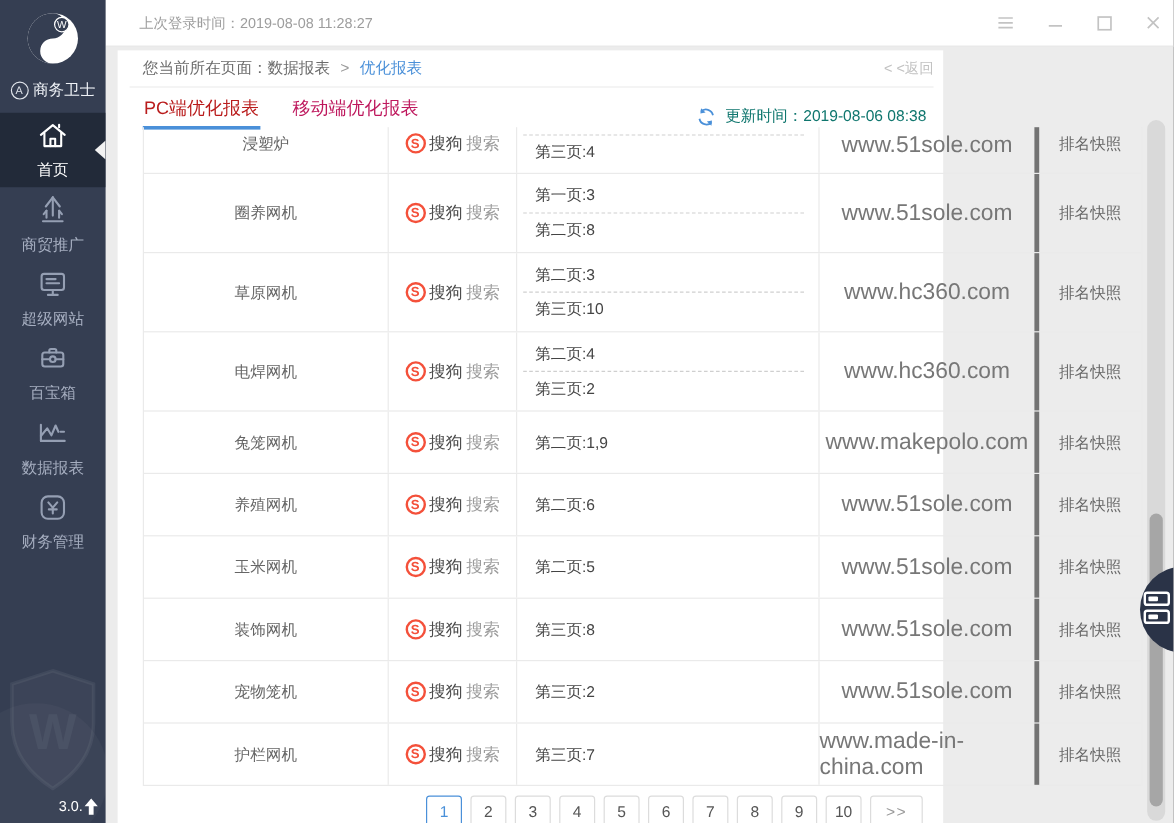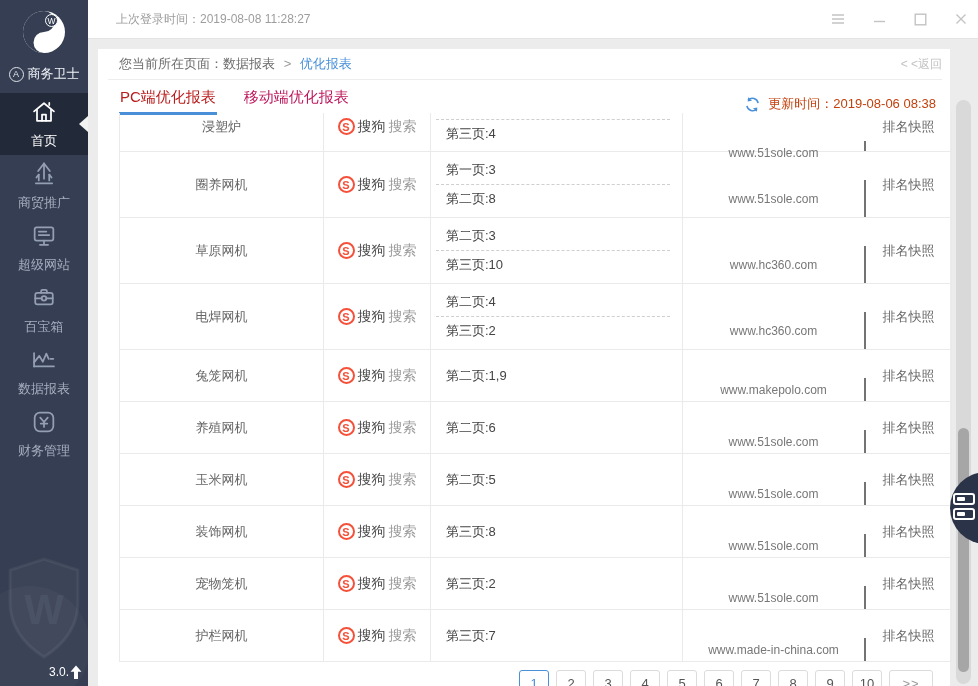--- a/index.html
+++ b/index.html
@@ -27,44 +27,44 @@
   .version{position:absolute;right:5px;bottom:6px;display:flex;gap:0;z-index:3;}
   .version .v-label{color:#fff;font-size:12px;}
 
   
   .topbar{position:absolute;left:88px;top:0;right:0;height:38px;background:#fff;border-bottom:1px solid #e4e4e4;}
   .login-text{position:absolute;left:28px;top:0;line-height:38px;font-size:12px;color:#9d9d9d;}
   .win-controls{position:absolute;right:10px;top:0;height:38px;display:flex;align-items:center;gap:27px;}
   .win-btn{width:14px;height:14px;display:flex;align-items:center;justify-content:center;color:#c3c3c3;cursor:pointer;}
 
   
-  .card{position:absolute;left:98px;top:49px;width:852px;bottom:0;background:#fff;}
+  .card{position:absolute;left:98px;top:42px;width:688px;bottom:0;background:#fff;}
   .breadcrumb{position:absolute;left:21px;top:0;height:30px;line-height:30px;font-size:13px;color:#6b6b6b;}
   .bc-sep{color:#9a9a9a;margin:0 5px;}
   .bc-current{color:#4a90d9;cursor:pointer;}
   .back-link{position:absolute;right:8px;top:0;height:30px;line-height:30px;font-size:12px;color:#c2c2c2;cursor:pointer;}
   .card-divider{position:absolute;left:10px;right:8px;top:30px;border-top:1px solid #ededed;}
   .tabs{position:absolute;left:21px;top:31px;display:flex;gap:26px;}
   .tab{font-size:15px;color:#be185d;padding:8px 1px 5px 1px;border-bottom:3px solid transparent;cursor:pointer;}
   .tab.active{color:#b91c1c;border-bottom-color:#4a90d9;}
   .update-box{position:absolute;right:14px;top:46px;display:flex;align-items:center;gap:7px;}
-  .update-text{font-size:13px;color:#c2410c;}
+  .update-text{font-size:13px;color:#0f766e;}
   .refresh-icon{width:17px;height:17px;cursor:pointer;display:flex;}
 
   
   .rtable{position:absolute;left:21px;top:64px;width:831px;border-left:1px solid #eaeaea;border-right:1px solid #eaeaea;}
   .trow{display:flex;border-bottom:1px solid #eaeaea;box-sizing:border-box;}
   .trow.single{height:52px;}
   .trow.double{height:66px;}
   .trow.clipped{height:39px;}
   .td{box-sizing:border-box;display:flex;align-items:center;justify-content:center;}
   .td-keyword{flex:0 0 204px;border-right:1px solid #eaeaea;font-size:13px;color:#666;}
   .td-engine{flex:0 0 107px;border-right:1px solid #eaeaea;gap:3px;}
   .td-rank{flex:0 0 252px;border-right:1px solid #eaeaea;flex-direction:column;align-items:stretch;justify-content:center;}
-  .td-url{flex:0 0 183px;border-right:2px solid #737373;font-size:12px;color:#777;margin-top:28px;}
+  .td-url{flex:0 0 183px;border-right:4px solid #737373;font-size:19px;color:#777;}
   .td-snap{flex:1 1 auto;font-size:13px;color:#666;}
   .td-snap .snap-link{cursor:pointer;}
   .clipped .td{align-items:flex-start;padding-top:5px;}
   .clipped .td-rank{justify-content:flex-start;padding-top:6px;align-items:stretch;}
   .sogou-badge{width:17px;height:17px;box-sizing:border-box;border:2px solid #f4503a;border-radius:50%;
                color:#f4503a;font-size:11px;font-weight:bold;display:flex;align-items:center;justify-content:center;flex:0 0 auto;}
   .engine-name{font-size:14px;color:#4c4c4c;}
   .engine-sub{font-size:14px;color:#9c9c9c;}
   .rank-entry{padding-left:15px;line-height:28px;font-size:13px;color:#444;}
   .rank-divider{border-top:1px dashed #cfcfcf;margin:0 12px 0 5px;height:0;}

